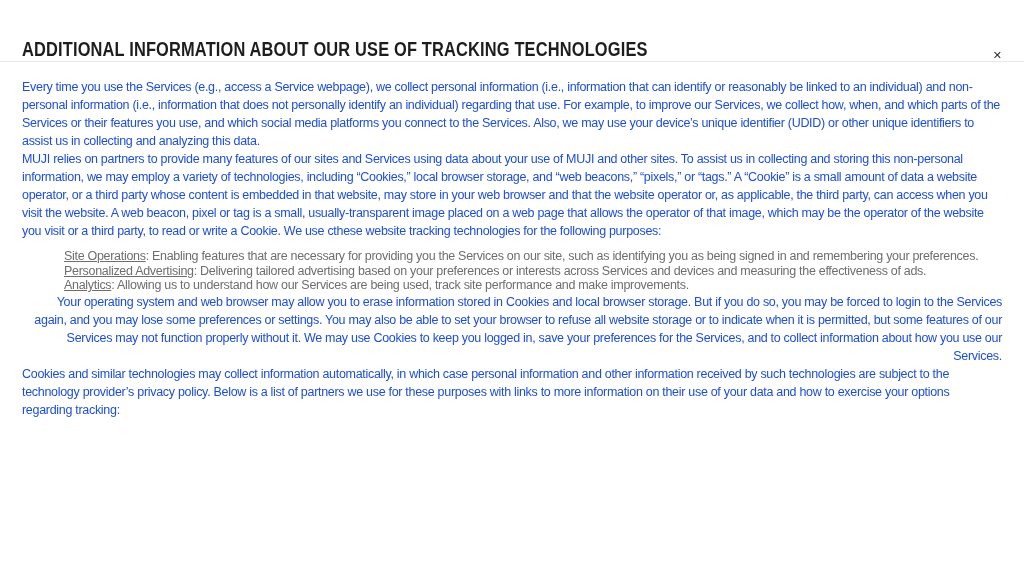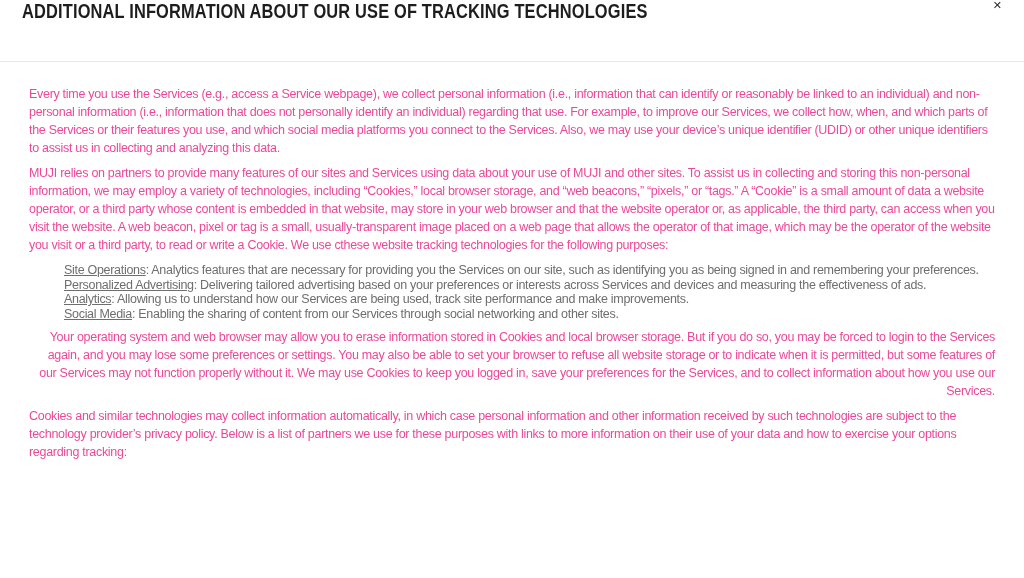--- a/index.html
+++ b/index.html
@@ -15,21 +15,21 @@
     width: 1024px;
     height: 578px;
     background: #ffffff;
     box-sizing: border-box;
   }
   .dialog-header {
     height: 62px;
     box-sizing: border-box;
     border-bottom: 1px solid #e8e8e8;
     display: flex;
-    align-items: flex-start;
+    align-items: flex-end;
     justify-content: space-between;
     padding: 0 22px;
   }
   .dialog-title {
     font-size: 20px;
     font-weight: 700;
     color: #1d1d1d;
     letter-spacing: 0.2px;
     white-space: nowrap;
     transform: scaleX(0.82);
@@ -44,25 +44,25 @@
     color: #2b2b2b;
     font-size: 11px;
     line-height: 11px;
     font-family: "Liberation Sans", sans-serif;
   }
   .dialog-body {
     padding: 16px 22px 0 22px;
     color: #6e6e6e;
   }
   .dialog-body p {
-    margin: 7px;
+    margin: 0;
     font-size: 12.5px;
     line-height: 18px;
     letter-spacing: -0.3px;
-    color: #ec4899;
+    color: #1d4ed8;
   }
   .para-partners   { margin-top: 14px; }
   .para-erase      { margin-top: 13px; text-align: right; }
   .para-more-info  { margin-top: 30px; }
   .para-partners-list-intro { margin-top: 21px; }
   .purpose-list {
     margin: 9px 0 0 0;
     padding: 0 0 0 42px;
     list-style: none;
   }
@@ -96,30 +96,27 @@
     </button>
   </div>
 
   <div class="dialog-body">
     <p class="para-intro">Every time you use the Services (e.g., access a Service webpage), we collect personal information (i.e., information that can identify or reasonably be linked to an individual) and non-personal information (i.e., information that does not personally identify an individual) regarding that use. For example, to improve our Services, we collect how, when, and which parts of the Services or their features you use, and which social media platforms you connect to the Services. Also, we may use your device’s unique identifier (UDID) or other unique identifiers to assist us in collecting and analyzing this data.</p>
 
     <p class="para-partners">MUJI relies on partners to provide many features of our sites and Services using data about your use of MUJI and other sites. To assist us in collecting and storing this non-personal information, we may employ a variety of technologies, including “Cookies,” local browser storage, and “web beacons,” “pixels,” or “tags.” A “Cookie” is a small amount of data a website operator, or a third party whose content is embedded in that website, may store in your web browser and that the website operator or, as applicable, the third party, can access when you visit the website. A web beacon, pixel or tag is a small, usually-transparent image placed on a web page that allows the operator of that image, which may be the operator of the website you visit or a third party, to read or write a Cookie. We use cthese website tracking technologies for the following purposes:</p>
 
     <ul class="purpose-list">
       <li>
-        <span class="term">Site Operations</span><span>: Analytics features that are necessary for providing you the Services on our site, such as identifying you as being signed in and remembering your preferences.</span>
+        <span class="term">Site Operations</span><span>: Enabling features that are necessary for providing you the Services on our site, such as identifying you as being signed in and remembering your preferences.</span>
       </li>
       <li>
         <span class="term">Personalized Advertising</span><span>: Delivering tailored advertising based on your preferences or interests across Services and devices and measuring the effectiveness of ads.</span>
       </li>
       <li>
         <span class="term">Analytics</span><span>: Allowing us to understand how our Services are being used, track site performance and make improvements.</span>
-      </li>
-      <li>
-        <span class="term">Social Media</span><span>: Enabling the sharing of content from our Services through social networking and other sites.</span>
       </li>
     </ul>
 
     <p class="para-erase">Your operating system and web browser may allow you to erase information stored in Cookies and local browser storage. But if you do so, you may be forced to login to the Services again, and you may lose some preferences or settings. You may also be able to set your browser to refuse all website storage or to indicate when it is permitted, but some features of our Services may not function properly without it. We may use Cookies to keep you logged in, save your preferences for the Services, and to collect information about how you use our Services.</p>
 
 
     <p class="para-partners-list-intro">Cookies and similar technologies may collect information automatically, in which case personal information and other information received by such technologies are subject to the technology provider’s privacy policy. Below is a list of partners we use for these purposes with links to more information on their use of your data and how to exercise your options regarding tracking:</p>
   </div>
 </div>
 

